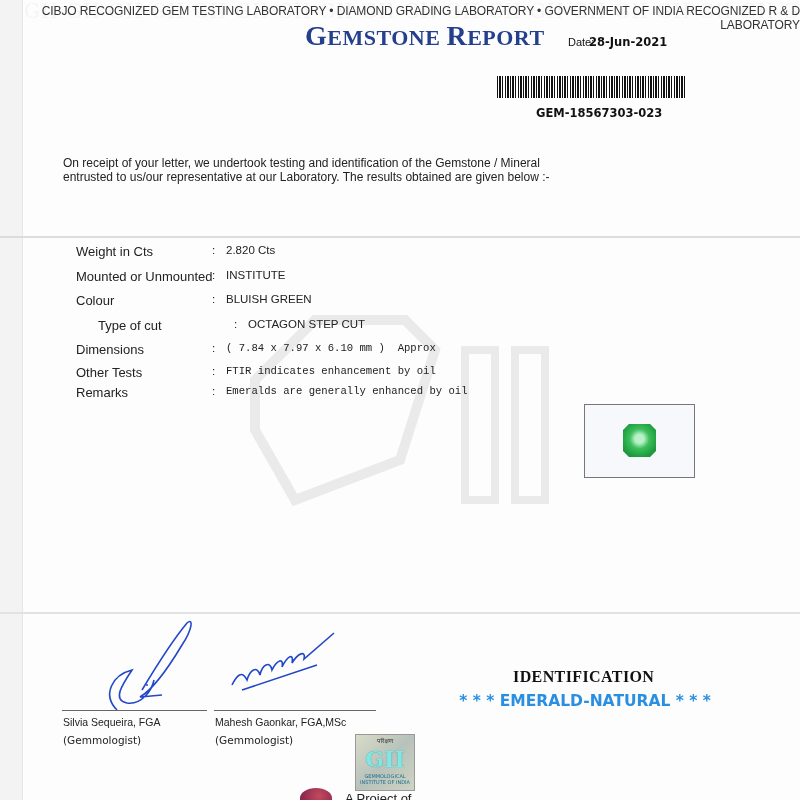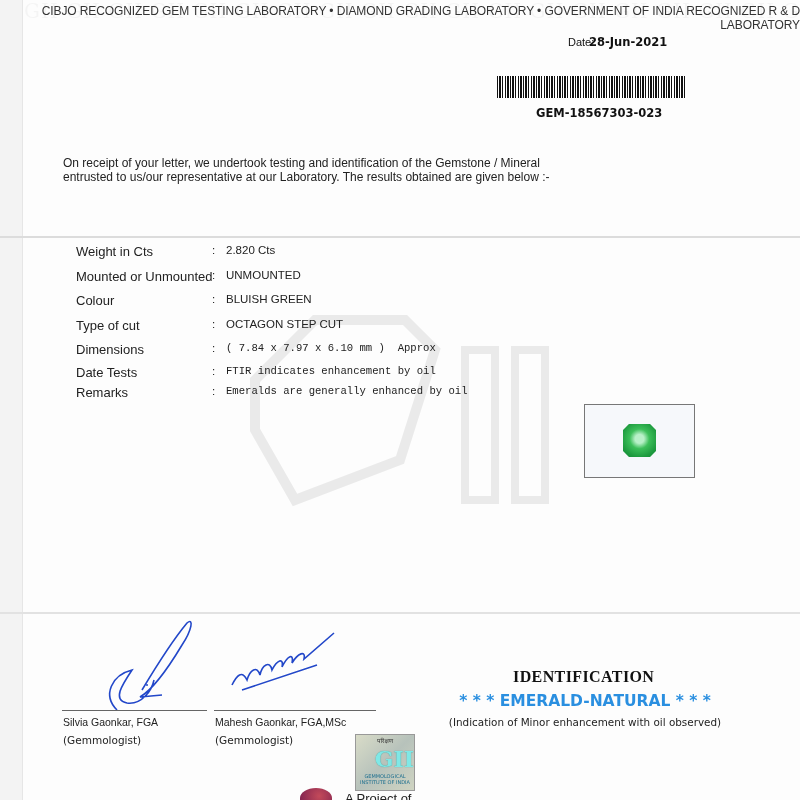--- a/index.html
+++ b/index.html
@@ -94,21 +94,21 @@
       position: absolute; left: 440px; top: 716px; width: 290px; text-align: center;
       font-family: "DejaVu Sans", sans-serif; font-size: 10.4px; color: #222;
     }
     .seal {
       position: absolute; left: 355px; top: 734px; width: 58px; height: 55px;
       background: linear-gradient(135deg, #d9dcc8, #b7c2bb 50%, #cfd4c2);
       border: 1px solid #999;
     }
     .seal .seal-top { position: absolute; top: 2px; left: 0; width: 58px; text-align: center; font-size: 6px; color: #333; }
     .seal .seal-gii {
-      position: absolute; top: 11px; left: 0; width: 58px; text-align: right;
+      position: absolute; top: 11px; left: 0; width: 58px; text-align: center;
       font-family: "DejaVu Serif", serif; font-weight: bold; font-size: 22px; color: #7fe8e6;
       text-shadow: 0 0 1px #3c8a8a;
     }
     .seal .seal-sub { position: absolute; top: 38px; left: 4px; width: 50px; text-align: center; font-size: 5px; color: #1d6f8f; }
     .project-of {
       position: absolute; left: 345px; top: 791px; font-family: "Liberation Sans", sans-serif; font-size: 13px; color: #222;
     }
     .red-blob {
       position: absolute; left: 300px; top: 788px; width: 32px; height: 20px; border-radius: 50% 50% 0 0;
       background: radial-gradient(circle at 60% 40%, #c34a5a, #7a1f4f);
@@ -125,89 +125,89 @@
   <div class="fold-line" style="top:612px; left:0; width:800px; background:#e2e2e2;"></div>
 
   <svg class="bg-logo" viewBox="0 0 330 200">
     <polygon points="20,70 80,10 170,10 200,40 165,150 60,190 20,120" fill="none" stroke="#000" stroke-width="10"></polygon>
     <rect x="230" y="40" width="30" height="150" fill="none" stroke="#000" stroke-width="8"></rect>
     <rect x="280" y="40" width="30" height="150" fill="none" stroke="#000" stroke-width="8"></rect>
   </svg>
 
   <div class="header-line">CIBJO RECOGNIZED GEM TESTING LABORATORY • DIAMOND GRADING LABORATORY • GOVERNMENT OF INDIA RECOGNIZED R &amp; D LABORATORY</div>
 
+  <div class="title"><span class="big">G</span><span>EMSTONE</span>&nbsp;<span class="big">R</span><span>EPORT</span></div>
 
   <div class="date-label">Date:</div>
   <div class="date-value">28-Jun-2021</div>
 
   <div class="barcode"></div>
   <div class="report-id">GEM-18567303-023</div>
 
   <div class="intro">On receipt of your letter, we undertook testing and identification of the Gemstone / Mineral entrusted to us/our representative at our Laboratory. The results obtained are given below :-</div>
 
   <div class="details">
     <div class="row" style="top:0px;">
       <span class="label">Weight in Cts</span>
       <span class="colon">:</span>
       <span class="value sans">2.820 Cts</span>
     </div>
     <div class="row" style="top:25px;">
       <span class="label">Mounted or Unmounted</span>
       <span class="colon">:</span>
-      <span class="value sans">UNMOUNTED</span>
+      <span class="value sans">INSTITUTE</span>
     </div>
     <div class="row" style="top:49px;">
       <span class="label">Colour</span>
       <span class="colon">:</span>
       <span class="value sans">BLUISH GREEN</span>
     </div>
-    <div class="row" style="top:74px;">
+    <div class="row" style="top:74px;margin-left:22px;">
       <span class="label">Type of cut</span>
       <span class="colon">:</span>
       <span class="value sans">OCTAGON STEP CUT</span>
     </div>
     <div class="row" style="top:98px;">
       <span class="label">Dimensions</span>
       <span class="colon">:</span>
       <span class="value" style="white-space:pre;">( 7.84 x 7.97 x 6.10 mm )  Approx</span>
     </div>
     <div class="row" style="top:121px;">
-      <span class="label">Date Tests</span>
+      <span class="label">Other Tests</span>
       <span class="colon">:</span>
       <span class="value">FTIR indicates enhancement by oil</span>
     </div>
     <div class="row" style="top:141px;">
       <span class="label">Remarks</span>
       <span class="colon">:</span>
       <span class="value">Emeralds are generally enhanced by oil</span>
     </div>
   </div>
 
   <div class="photo-box">
     <div class="emerald"></div>
   </div>
 
   <svg class="sig" style="left:82px; top:615px; width:120px; height:100px;" viewBox="0 0 120 100">
     <path d="M35,95 C20,80 30,60 50,55 C40,70 30,85 45,88 C60,90 70,75 72,65 M60,75 C75,50 95,20 105,8 C112,2 110,15 100,30 C85,55 70,75 58,82 L80,80" fill="none" stroke="#2247c9" stroke-width="1.6"></path>
     <circle cx="65" cy="70" r="1" fill="#2247c9"></circle>
   </svg>
   <div class="sig-line" style="left:62px; top:710px; width:145px;"></div>
-  <div class="sig-name" style="left:63px; top:716px;">Silvia Gaonkar, FGA</div>
+  <div class="sig-name" style="left:63px; top:716px;">Silvia Sequeira, FGA</div>
   <div class="sig-role" style="left:63px; top:734px;">(Gemmologist)</div>
 
   <svg class="sig" style="left:222px; top:625px; width:120px; height:80px;" viewBox="0 0 120 80">
     <path d="M10,60 C15,50 20,45 25,55 C28,45 35,40 38,50 C40,40 48,35 50,45 C55,35 62,32 60,42 C66,30 72,28 70,38 C76,28 84,25 82,34 L112,8 M20,65 L95,40" fill="none" stroke="#2247c9" stroke-width="1.6"></path>
   </svg>
   <div class="sig-line" style="left:214px; top:710px; width:162px;"></div>
   <div class="sig-name" style="left:215px; top:716px;">Mahesh Gaonkar, FGA,MSc</div>
   <div class="sig-role" style="left:215px; top:734px;">(Gemmologist)</div>
 
   <div class="ident-title">IDENTIFICATION</div>
   <div class="ident-result">* * * EMERALD-NATURAL * * *</div>
-  <div class="ident-note">(Indication of Minor enhancement with oil observed)</div>
 
   <div class="seal">
     <div class="seal-top">परिक्षण</div>
     <div class="seal-gii">GII</div>
     <div class="seal-sub">GEMMOLOGICAL INSTITUTE OF INDIA</div>
   </div>
   <div class="red-blob"></div>
   <div class="project-of">A Project of</div>
 </div>
 

